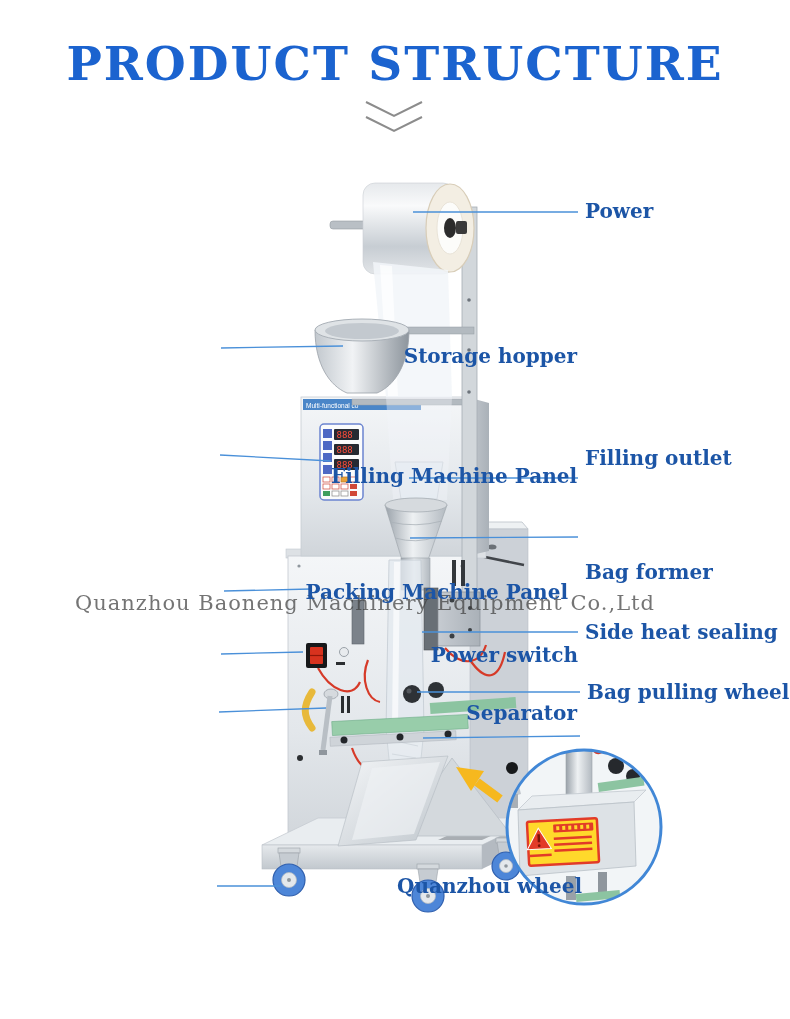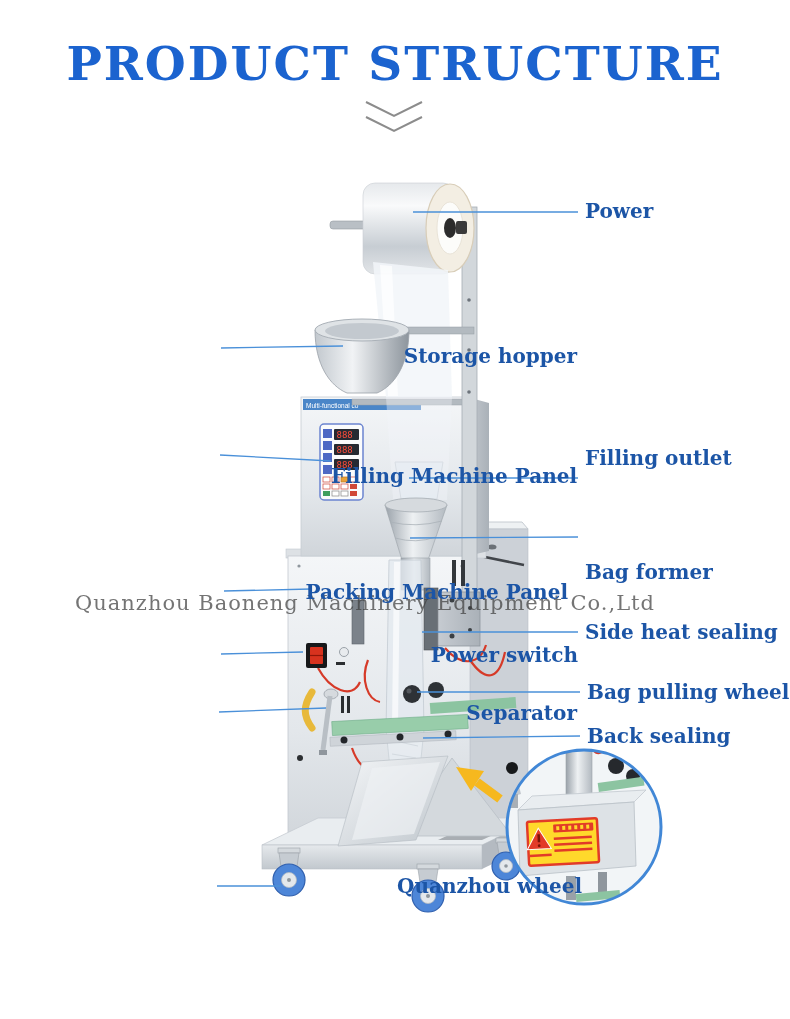--- a/index.html
+++ b/index.html
@@ -327,16 +327,15 @@
       <div class="diagram-label" style="top: 211px; left: 585px;">Power</div>
       <div class="diagram-label" style="top: 356px; right: 213px; text-align: right;">Storage hopper</div>
       <div class="diagram-label" style="top: 455px; right: 213px; margin-top: 21px;">Filling Machine Panel</div>
       <div class="diagram-label" style="top: 458px; left: 585px;">Filling outlet</div>
       <div class="diagram-label" style="top: 535px; left: 585px; margin-top: 37px;">Bag former</div>
       <div class="diagram-label" style="top: 632px; left: 585px;">Side heat sealing</div>
       <div class="diagram-label" style="top: 592px; right: 222px;">Packing Machine Panel</div>
       <div class="diagram-label" style="top: 692px; left: 587px;">Bag pulling wheel</div>
       <div class="diagram-label" style="top: 655px; right: 212px;">Power switch</div>
       <div class="diagram-label" style="top: 713px; right: 213px;">Separator</div>
-      <div class="diagram-label" style="top: 736px; left: 587px;">Back sealing</div>
       <div class="diagram-label" style="top: 886px; right: 208px;">Quanzhou wheel</div>
     </div>
 </div>
 
 </body></html>

